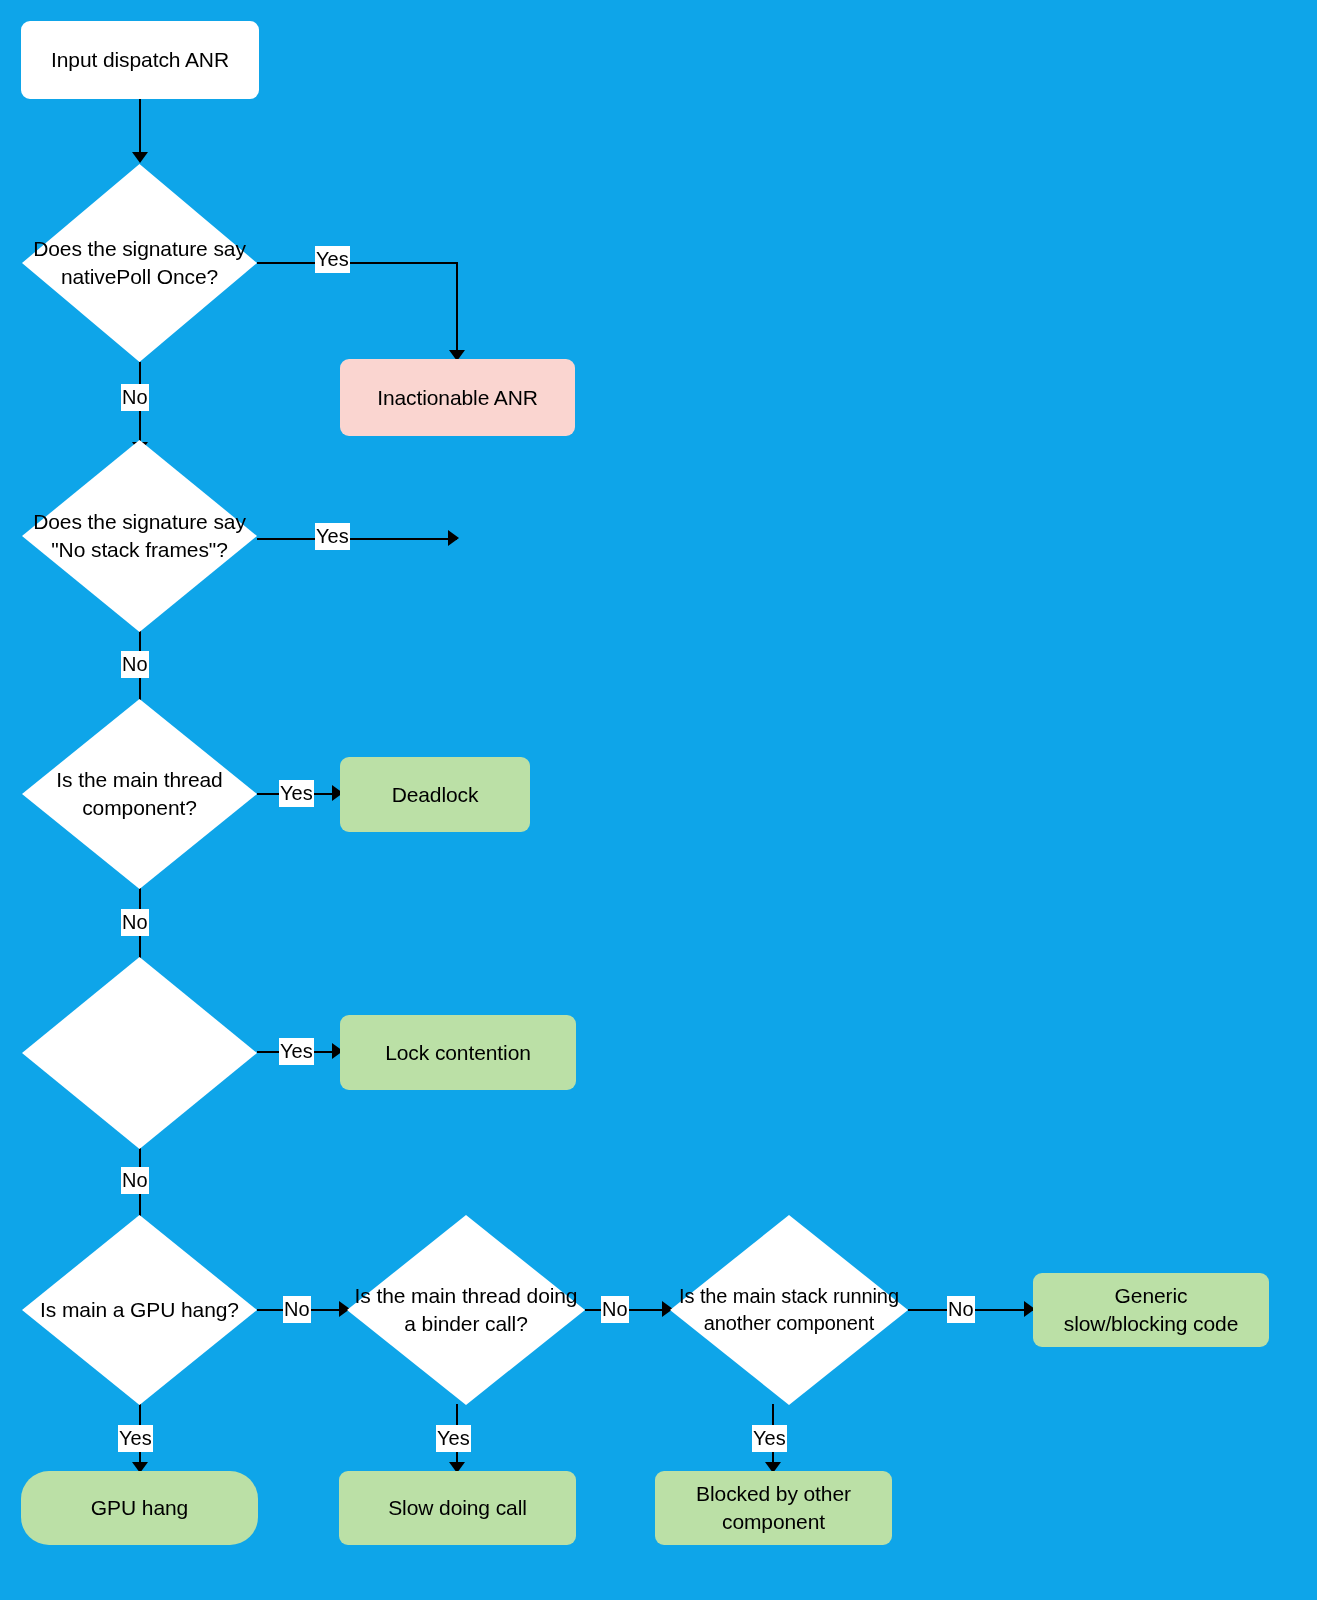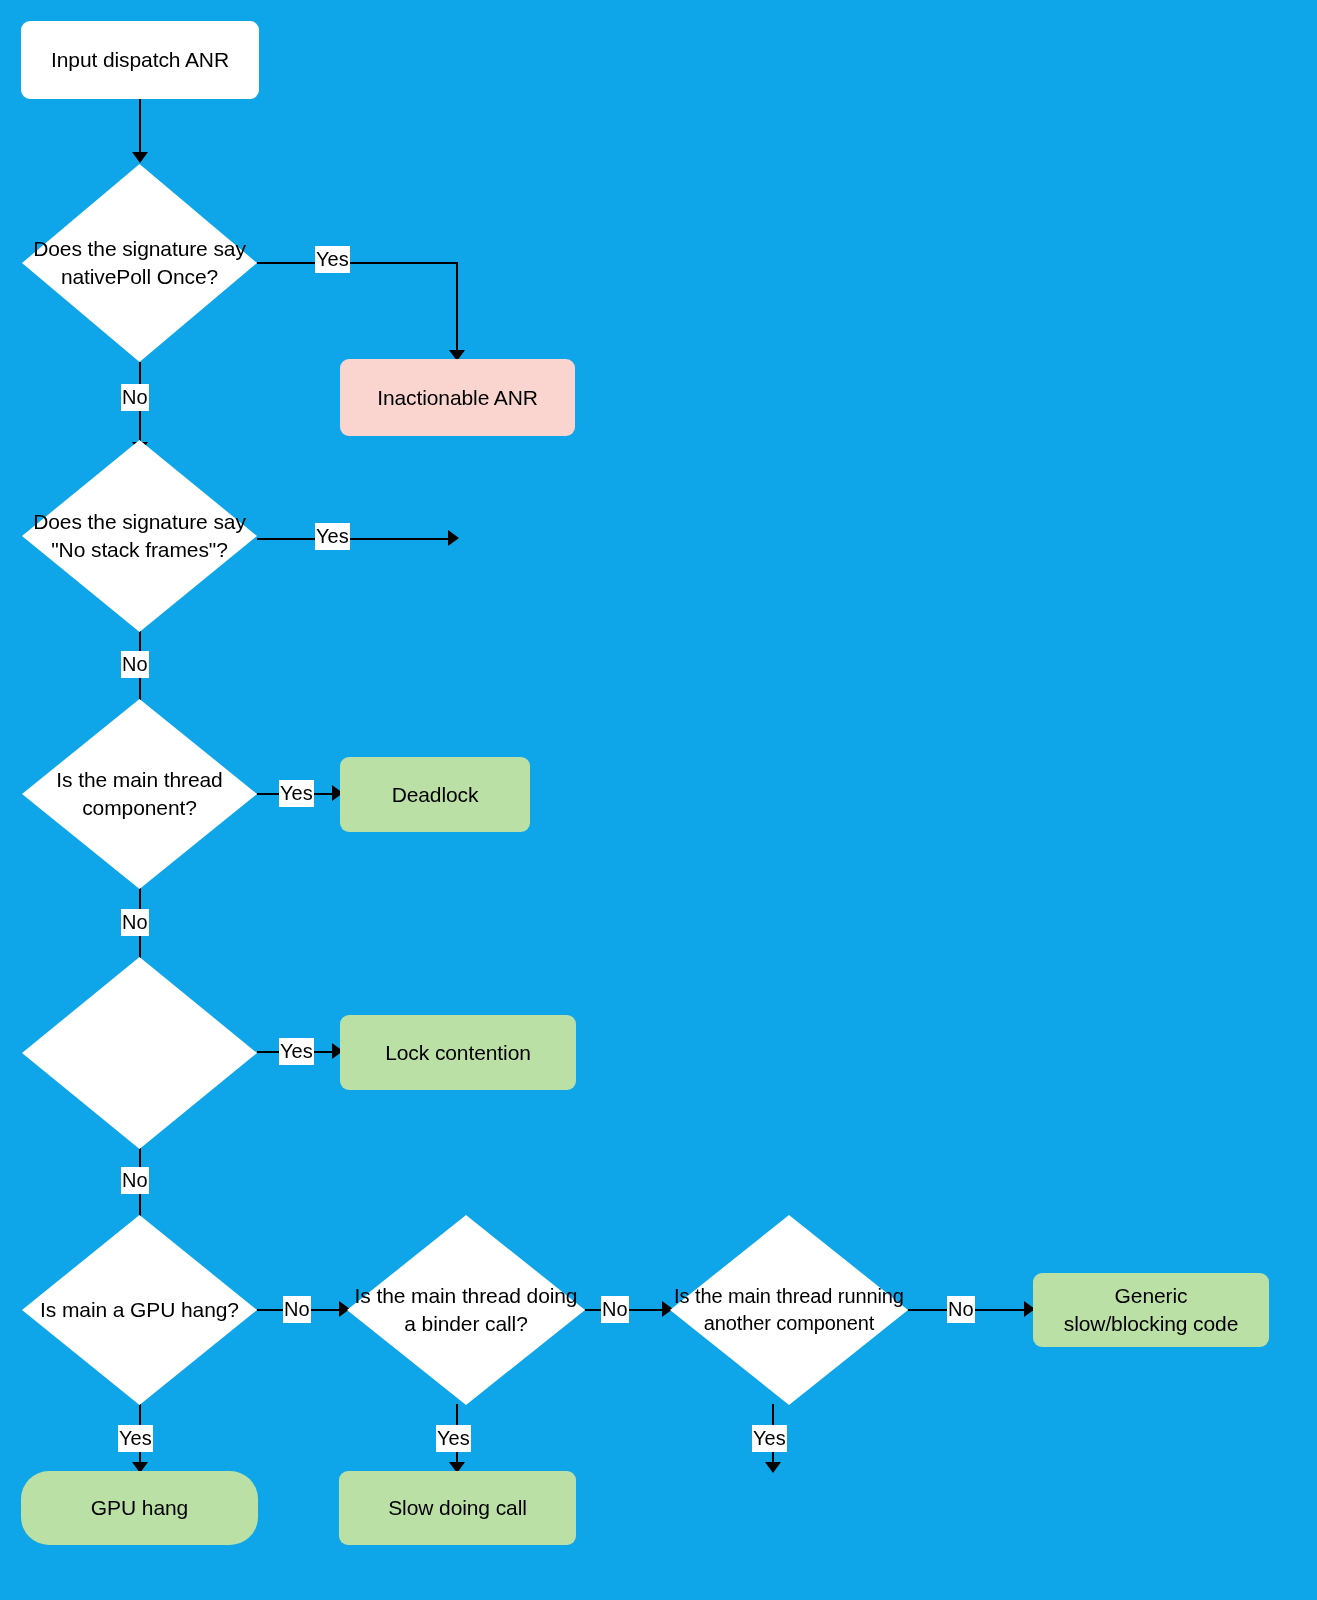--- a/index.html
+++ b/index.html
@@ -184,35 +184,38 @@
     <div class="dlabel">Is main a GPU hang?</div>
   </div>
 
   <div class="diamond" style="left:347px; top:1215px; width:238px; height:190px;">
     <div class="dshape"></div>
     <div class="dlabel">Is the main thread doing a binder call?</div>
   </div>
 
   <div class="diamond" style="left:670px; top:1215px; width:238px; height:190px;">
     <div class="dshape"></div>
-    <div class="dlabel" style="width:122%; font-size:20px;">Is the main thread running another component</div>
+    <div class="dlabel" style="width:122%; font-size:20px;">Is the main stack running another component</div>
   </div>
 
   <div class="node rounded-box box-green" style="left:1033px; top:1273px; width:236px; height:74px;">
     <span style="display:block; width:200px;">Generic slow/blocking code</span>
   </div>
 
   <div class="node rounded-box box-green" style="left:21px; top:1471px; width:237px; height:74px;border-radius:28px;">
     <span>GPU hang</span>
   </div>
 
   <div class="node rounded-box box-green" style="left:339px; top:1471px; width:237px; height:74px;">
     <span>Slow doing call</span>
   </div>
 
+  <div class="node rounded-box box-green" style="left:655px; top:1471px; width:237px; height:74px;">
+    <span style="display:block; width:200px;">Blocked by other component</span>
+  </div>
 
   <div class="edge-label" style="left:315px; top:246px;">Yes</div>
   <div class="edge-label" style="left:121px; top:384px;">No</div>
 
   <div class="edge-label" style="left:315px; top:523px;">Yes</div>
   <div class="edge-label" style="left:121px; top:651px;">No</div>
 
   <div class="edge-label" style="left:279px; top:780px;">Yes</div>
   <div class="edge-label" style="left:121px; top:909px;">No</div>
 

